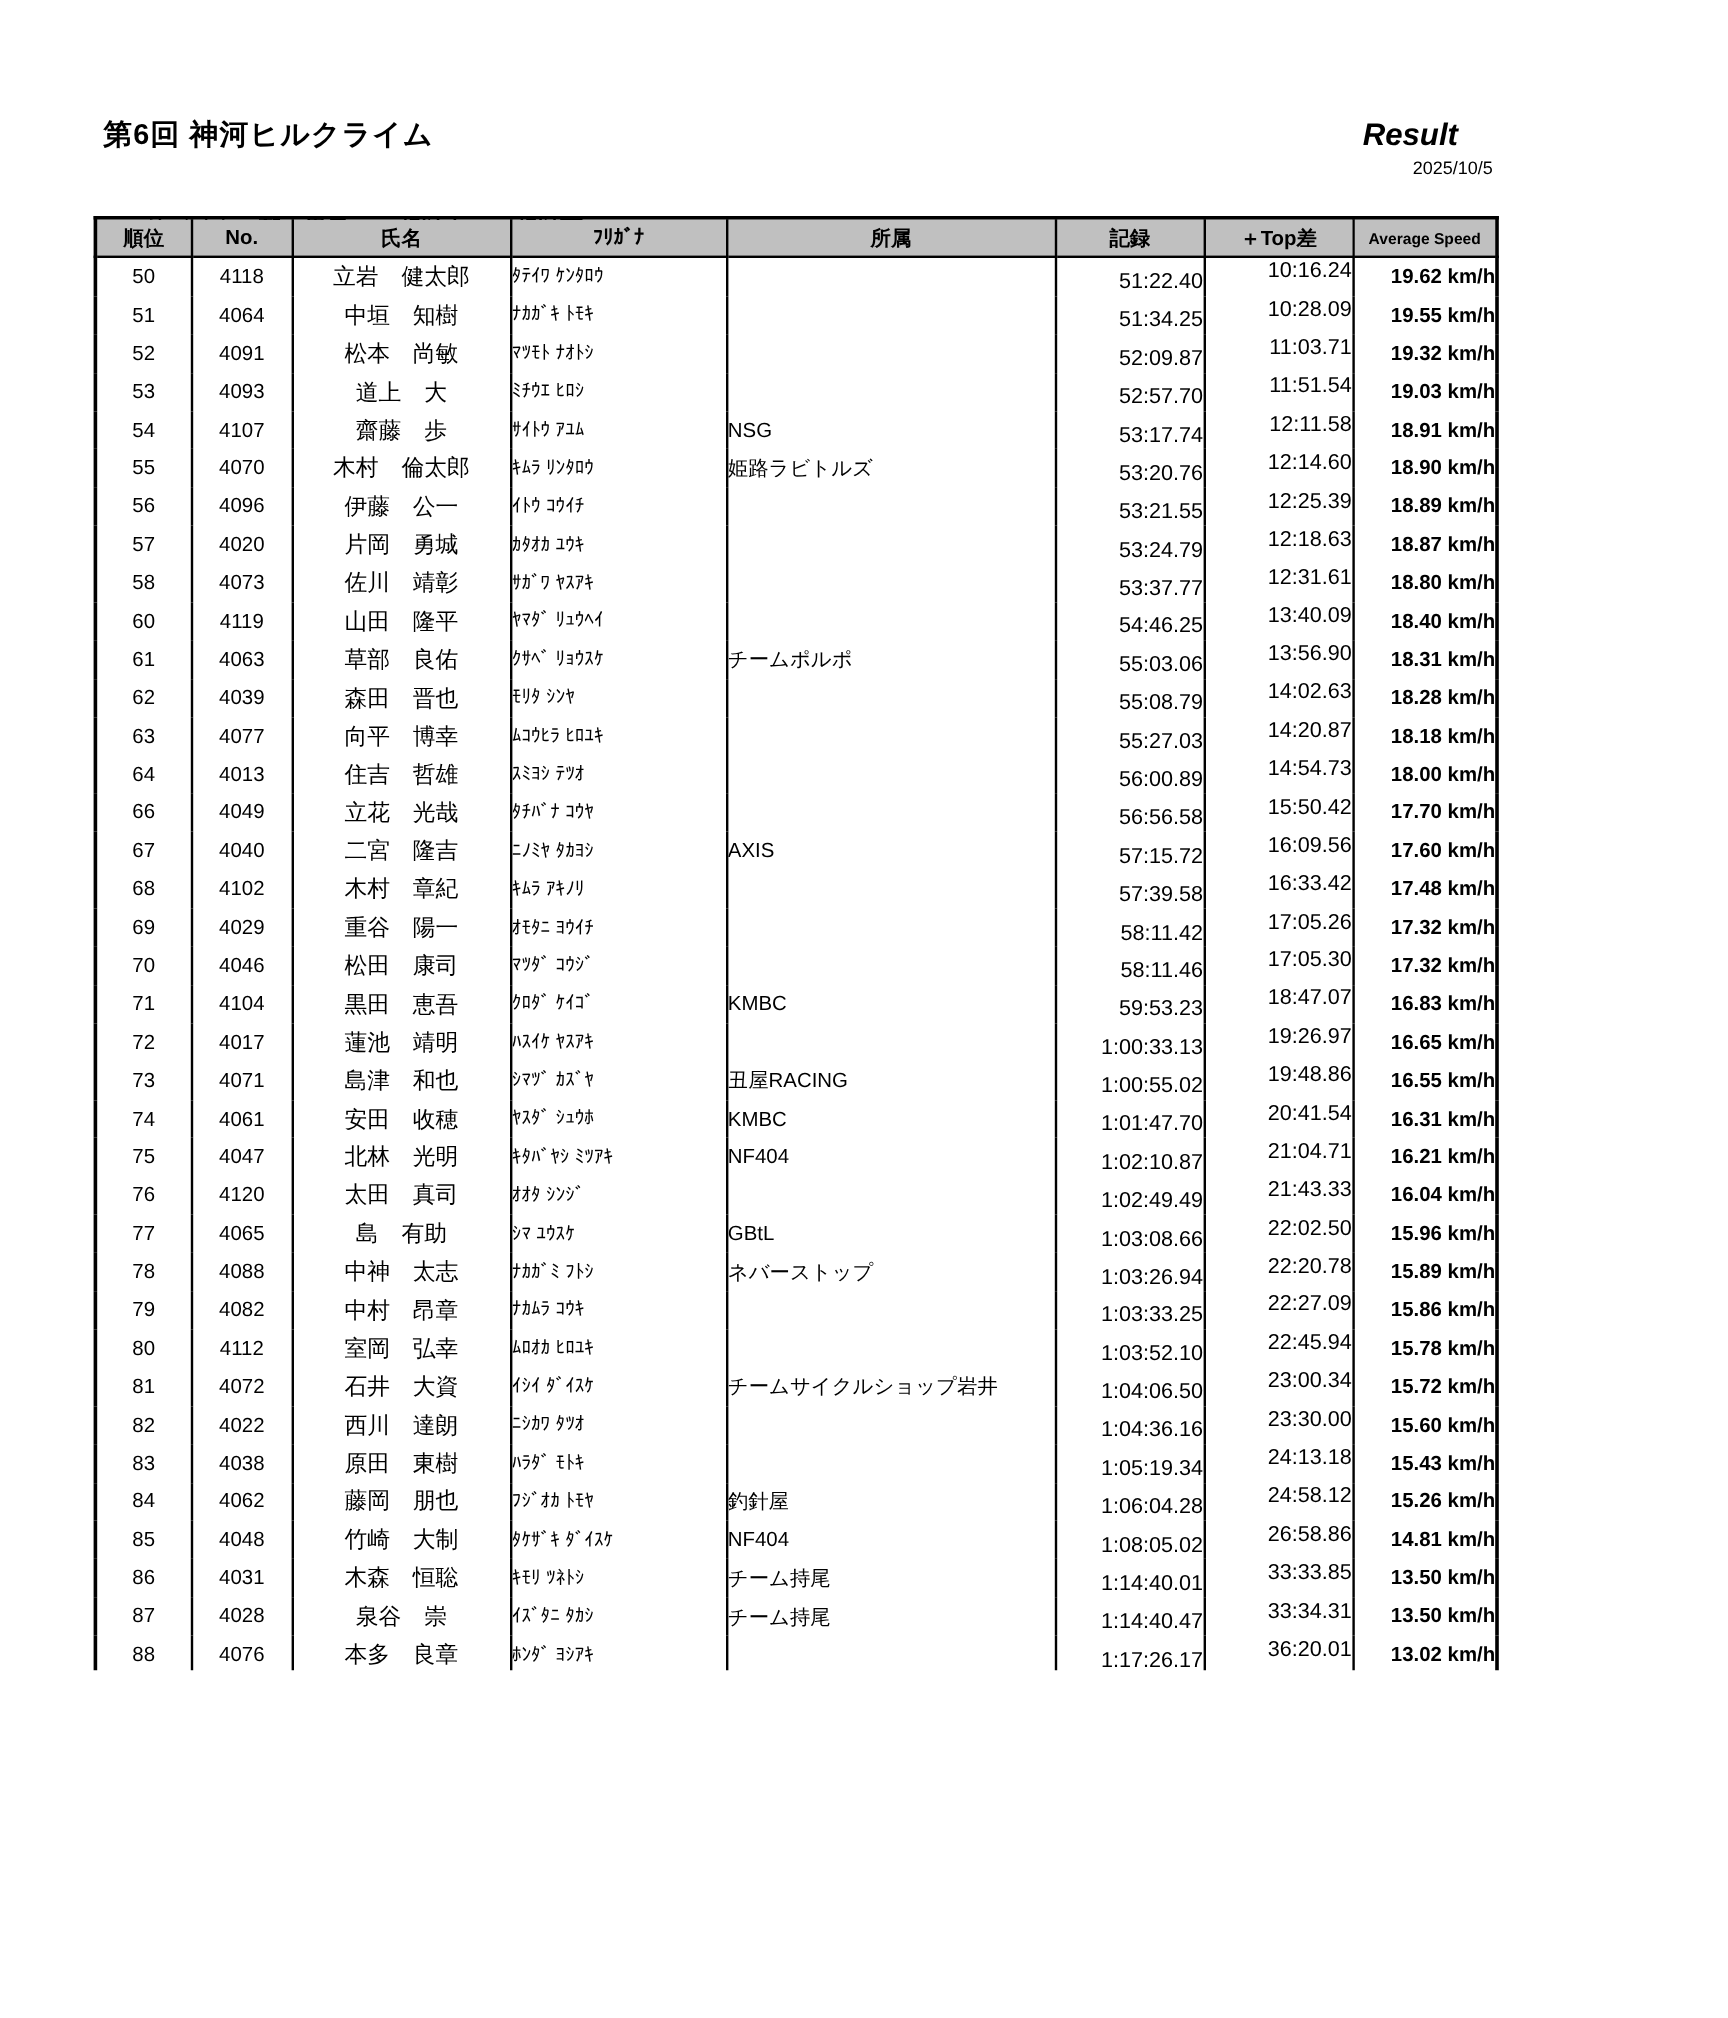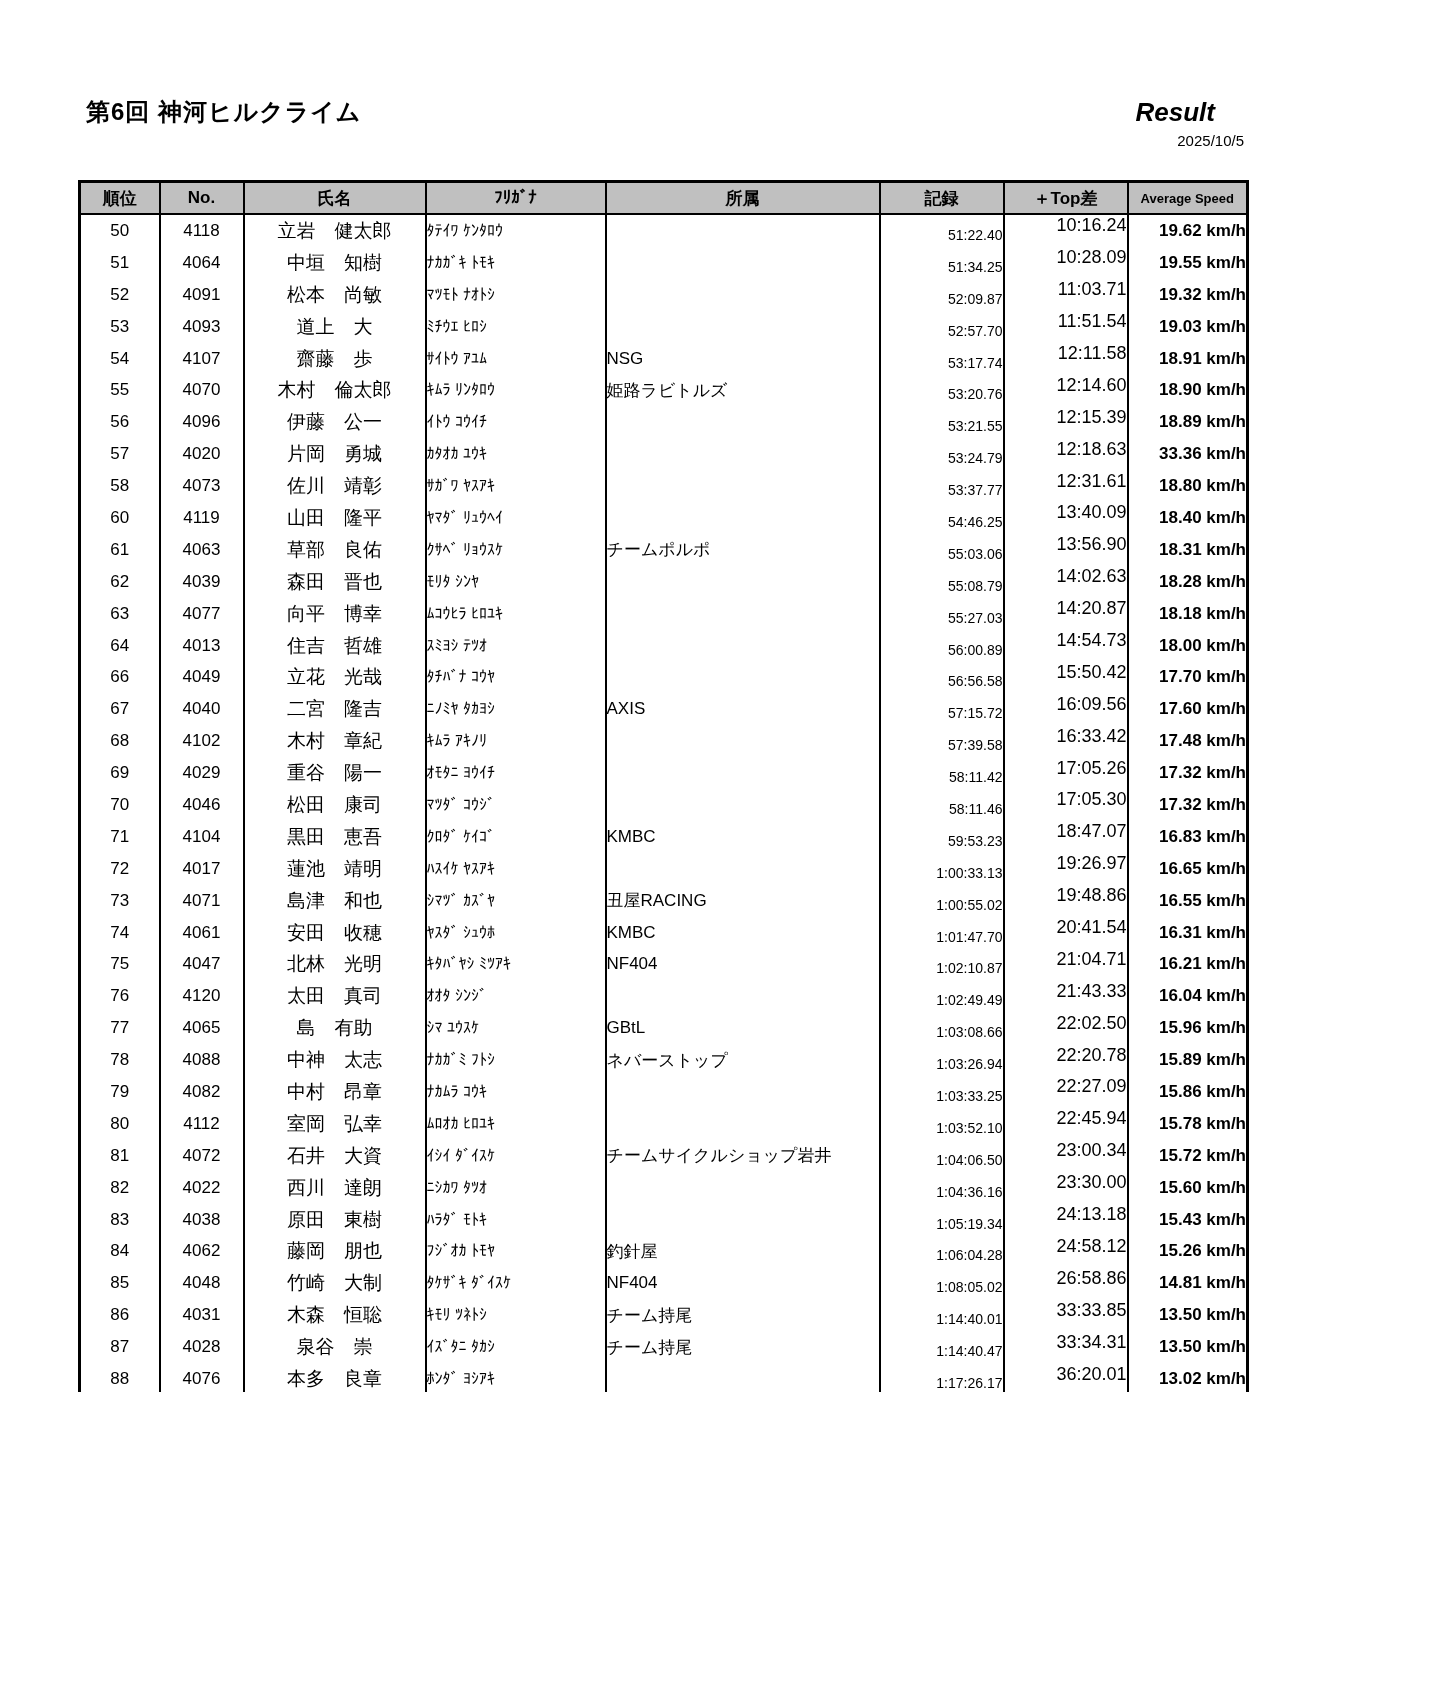--- a/index.html
+++ b/index.html
@@ -20,21 +20,21 @@
   table.results th.avg { font-size:13px; }
   table.results td {
     border-left:2px solid #000; border-right:2px solid #000; border-top:none; border-bottom:none;
     height:31.9px; padding:0; vertical-align:middle; white-space:nowrap; overflow:hidden;
   }
   td.c-rank  { text-align:center; font-size:17px; }
   td.c-no    { text-align:center; font-size:17px;margin-left:24px; }
   td.c-name  { text-align:center; padding-left:9px;  font-size:19px; }
   td.c-kana  { text-align:left; padding-left:9px;  font-size:16px; }
   td.c-team  { text-align:left; padding-left:8px;  font-size:17px; }
-  td.c-time  { text-align:right; padding-right:11px; font-size:14px; }
+  td.c-time  { text-align:right; padding-right:11px; font-size:18px; }
   td.c-diff  { text-align:right; padding-right:11px; font-size:18px; }
   td.c-speed { text-align:right; padding-right:8px;  font-size:17px; font-weight:bold; }
   td.c-time .off { position:relative; top:4px;  display:inline-block; }
   td.c-diff .off { position:relative; top:-5px; display:inline-block; }
 </style>
 </head>
 <body>
 
 <div class="page">
   <div class="title">第6回 神河ヒルクライム</div>
@@ -130,32 +130,32 @@
           <td class="c-diff"><span class="off">12:14.60</span></td>
           <td class="c-speed">18.90 km/h</td>
         </tr>
         <tr>
           <td class="c-rank">56</td>
           <td class="c-no">4096</td>
           <td class="c-name">伊藤　公一</td>
           <td class="c-kana">ｲﾄｳ ｺｳｲﾁ</td>
           <td class="c-team"></td>
           <td class="c-time"><span class="off">53:21.55</span></td>
-          <td class="c-diff"><span class="off">12:15.39</span></td>
+          <td class="c-diff"><span class="off">12:25.39</span></td>
           <td class="c-speed">18.89 km/h</td>
         </tr>
         <tr>
           <td class="c-rank">57</td>
           <td class="c-no">4020</td>
           <td class="c-name">片岡　勇城</td>
           <td class="c-kana">ｶﾀｵｶ ﾕｳｷ</td>
           <td class="c-team"></td>
           <td class="c-time"><span class="off">53:24.79</span></td>
           <td class="c-diff"><span class="off">12:18.63</span></td>
-          <td class="c-speed">33.36 km/h</td>
+          <td class="c-speed">18.87 km/h</td>
         </tr>
         <tr>
           <td class="c-rank">58</td>
           <td class="c-no">4073</td>
           <td class="c-name">佐川　靖彰</td>
           <td class="c-kana">ｻｶﾞﾜ ﾔｽｱｷ</td>
           <td class="c-team"></td>
           <td class="c-time"><span class="off">53:37.77</span></td>
           <td class="c-diff"><span class="off">12:31.61</span></td>
           <td class="c-speed">18.80 km/h</td>

